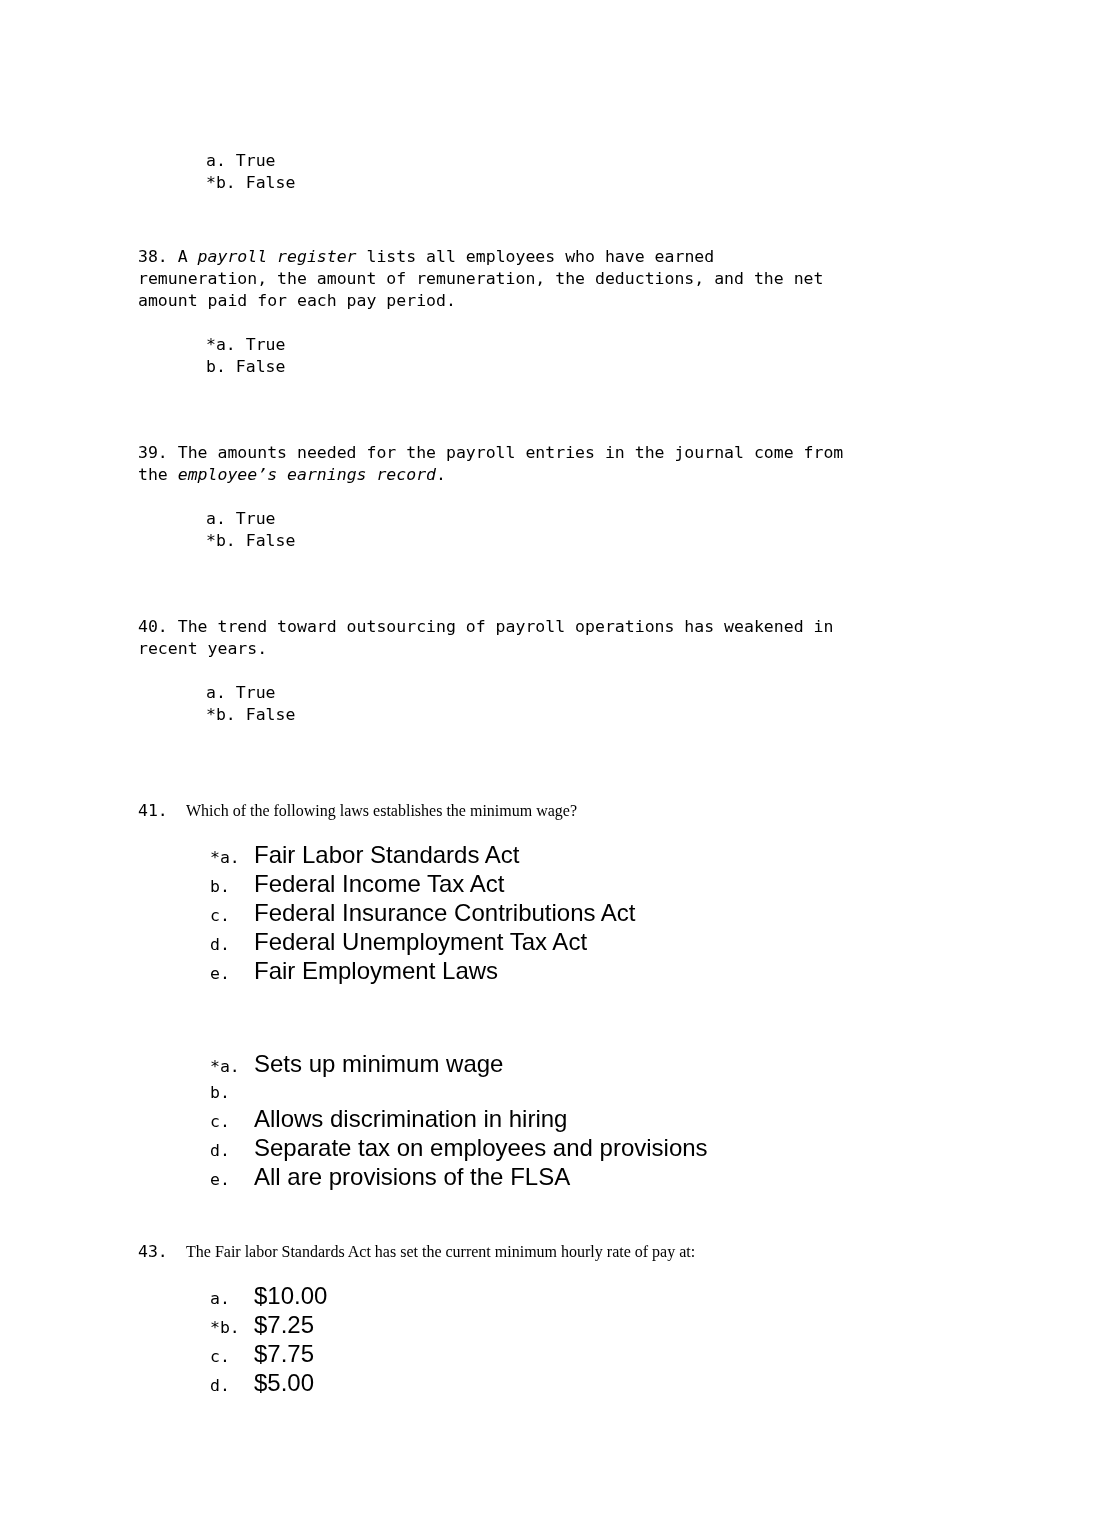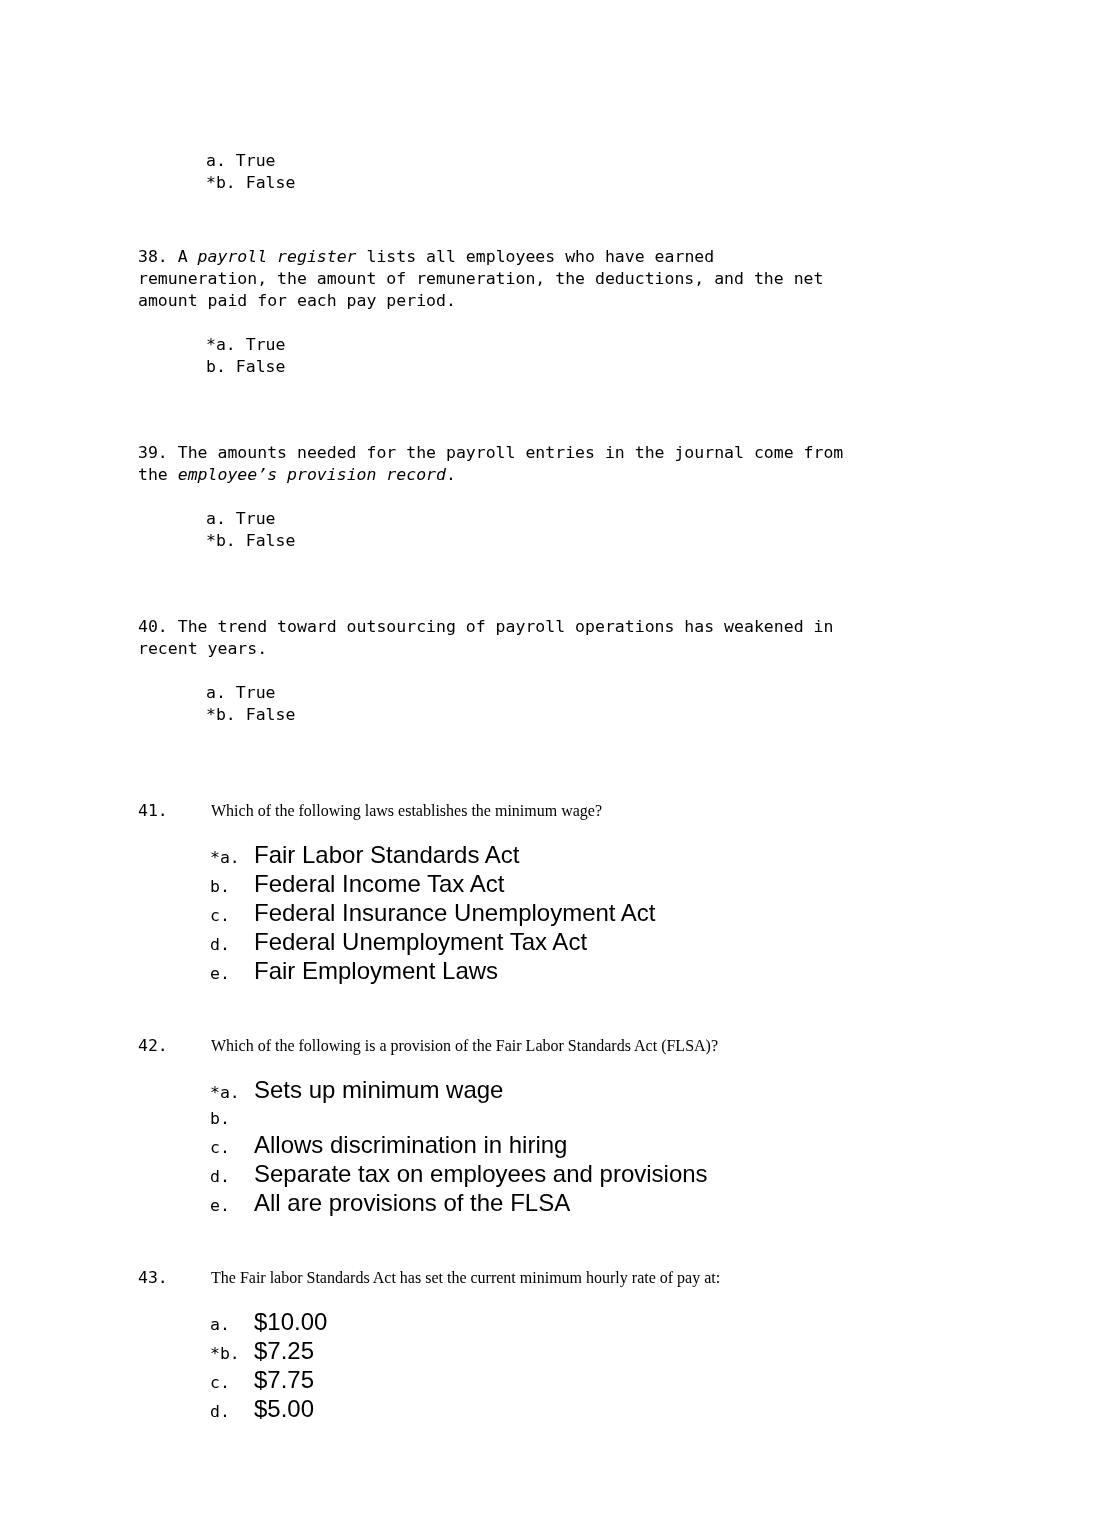--- a/index.html
+++ b/index.html
@@ -52,21 +52,20 @@
   
   .serif-block {
     margin-top: 0;
   }
   .serif-q {
     display: flex;
     align-items: baseline;
     font-family: "Liberation Serif", serif;
     font-size: 20px;
     line-height: 26px;
-    gap: 25px;
   }
   .serif-q .qnum {
     font-family: "DejaVu Sans Mono", monospace;
     font-size: 16.5px;
     width: 48px;
     flex: 0 0 48px;
   }
   .serif-q .qtext {
     font-family: "Liberation Serif", serif;
     font-size: 16px;
@@ -113,21 +112,21 @@
 amount paid for each pay period.</div>
         <div class="gap-sm"></div>
         <div class="mono-choices">*a. True
 b. False</div>
       </div>
 
       <div class="gap-lg"></div>
 
       <div class="mono-block">
         <div class="mono-stem">39. The amounts needed for the payroll entries in the journal come from
-the <em>employee’s provision record</em>.</div>
+the <em>employee’s earnings record</em>.</div>
         <div class="gap-sm"></div>
         <div class="mono-choices">a. True
 *b. False</div>
       </div>
 
       <div class="gap-lg"></div>
 
       <div class="mono-block">
         <div class="mono-stem">40. The trend toward outsourcing of payroll operations has weakened in
 recent years.</div>
@@ -149,38 +148,34 @@
             <div class="serif-choice">
               <span class="clabel">*a.</span>
               <span class="ctext">Fair Labor Standards Act</span>
             </div>
             <div class="serif-choice">
               <span class="clabel">b.</span>
               <span class="ctext">Federal Income Tax Act</span>
             </div>
             <div class="serif-choice">
               <span class="clabel">c.</span>
-              <span class="ctext">Federal Insurance Unemployment Act</span>
+              <span class="ctext">Federal Insurance Contributions Act</span>
             </div>
             <div class="serif-choice">
               <span class="clabel">d.</span>
               <span class="ctext">Federal Unemployment Tax Act</span>
             </div>
             <div class="serif-choice">
               <span class="clabel">e.</span>
               <span class="ctext">Fair Employment Laws</span>
             </div>
           </div>
         </div>
         <div class="serif-gap"></div>
         <div class="serif-block">
-          <div class="serif-q">
-            <span class="qnum">42.</span>
-            <span class="qtext">Which of the following is a provision of the Fair Labor Standards Act (FLSA)?</span>
-          </div>
           <div class="serif-choices">
             <div class="serif-choice">
               <span class="clabel">*a.</span>
               <span class="ctext">Sets up minimum wage</span>
             </div>
             <div class="serif-choice">
               <span class="clabel">b.</span>
             </div>
             <div class="serif-choice">
               <span class="clabel">c.</span>

